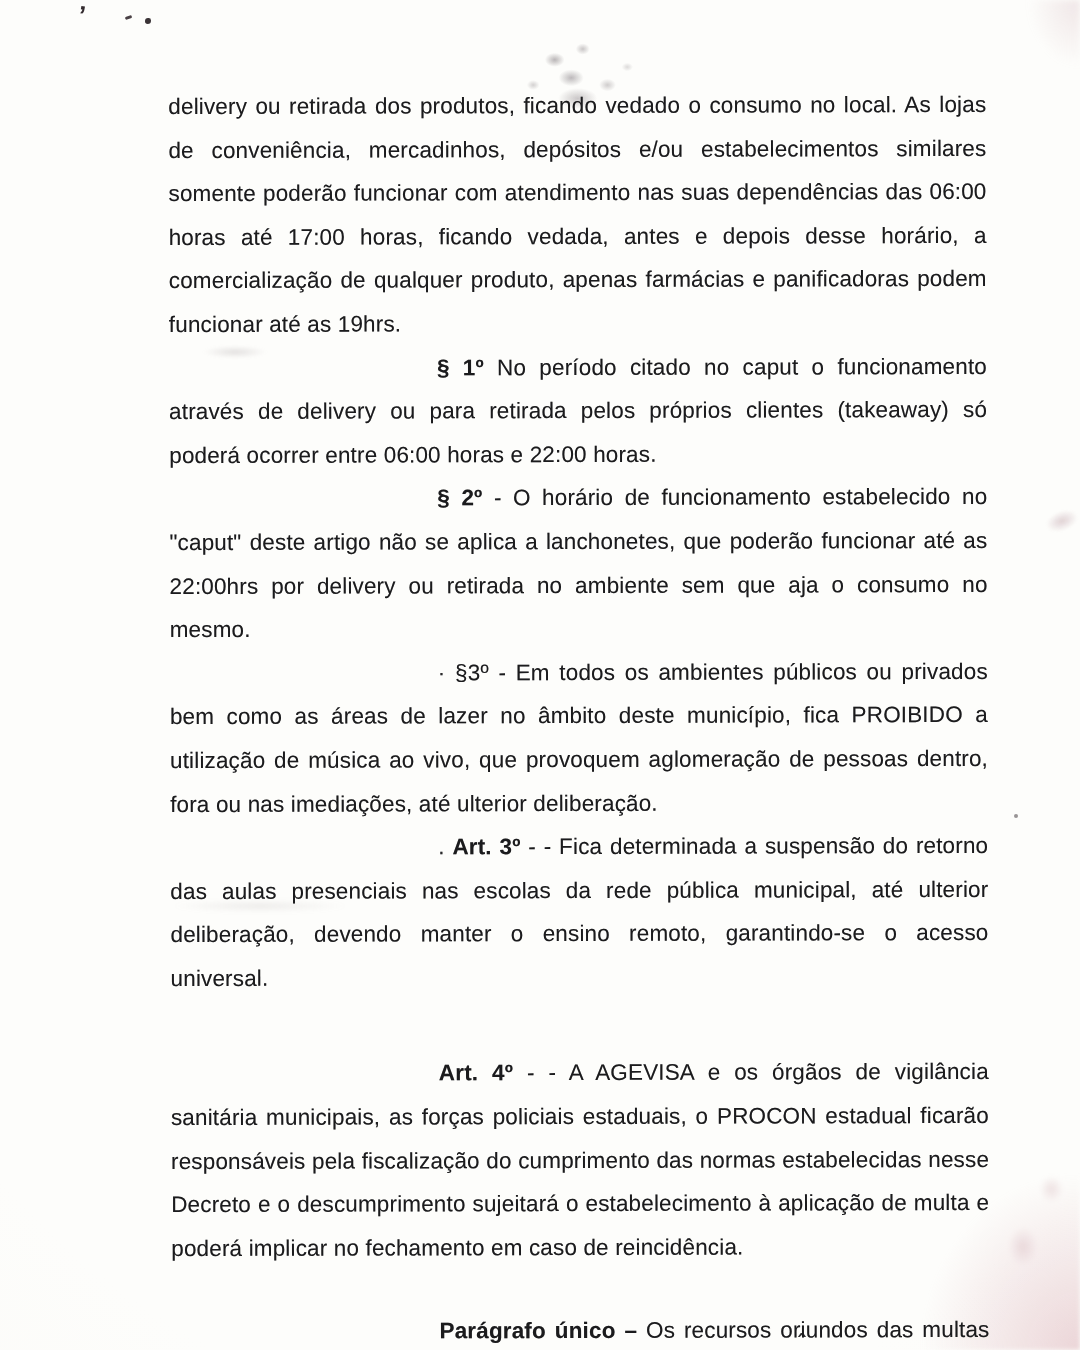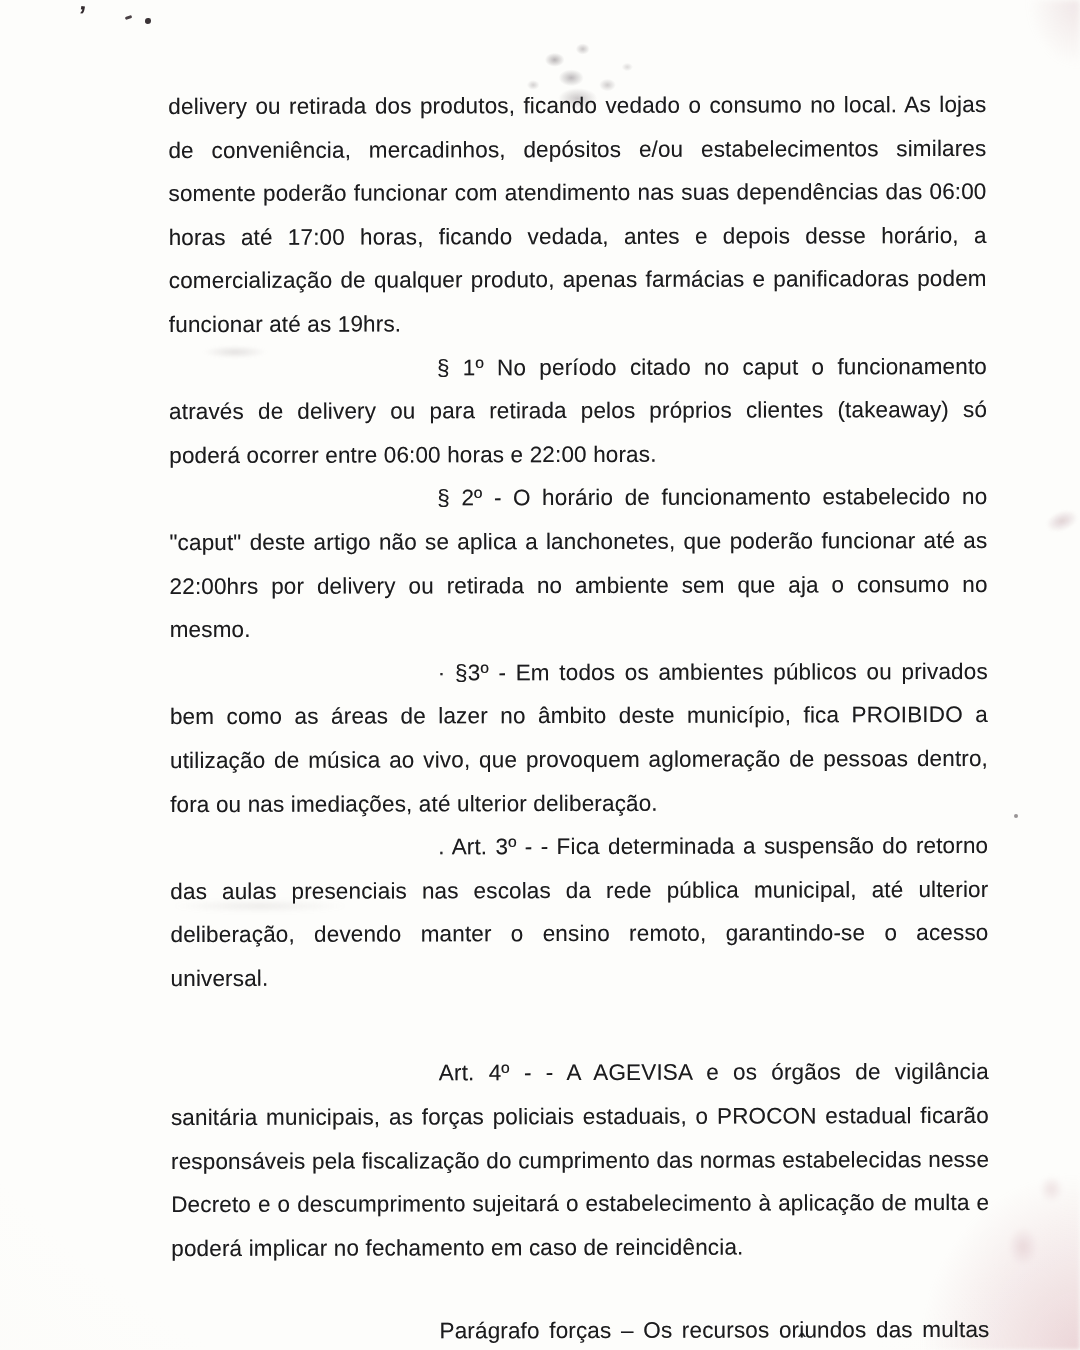--- a/index.html
+++ b/index.html
@@ -37,21 +37,21 @@
   .para.indent {
     text-indent: 268px;
   }
   .para.gap-large {
     margin-top: 52px;
   }
   .para.gap-medium {
     margin-top: 40px;
   }
   .lead-bold {
-    font-weight: normal;
+    font-weight: bold;
   }
   .premark {
     color: #2a2a2c;
   }
   
   .artifact { position: absolute; pointer-events: none; }
   .smudge-top {
     left: 492px; top: 22px; width: 165px; height: 90px;
     background:
       radial-gradient(14px 10px at 38% 42%, rgba(105,96,102,0.45), transparent 70%),
@@ -139,16 +139,16 @@
     <p class="para indent"><span class="lead-bold">§ 1º</span><span> </span><span>No período citado no caput o funcionamento através de delivery ou para retirada pelos próprios clientes (takeaway) só poderá ocorrer entre 06:00 horas e 22:00 horas.</span></p>
 
     <p class="para indent"><span class="lead-bold">§ 2º</span><span> - </span><span>O horário de funcionamento estabelecido no "caput" deste artigo não se aplica a lanchonetes, que poderão funcionar até as 22:00hrs por delivery ou retirada no ambiente sem que aja o consumo no mesmo.</span></p>
 
     <p class="para indent"><span class="premark">· </span><span>§3º</span><span> - </span><span>Em todos os ambientes públicos ou privados bem como as áreas de lazer no âmbito deste município, fica PROIBIDO a utilização de música ao vivo, que provoquem aglomeração de pessoas dentro, fora ou nas imediações, até ulterior deliberação.</span></p>
 
     <p class="para indent"><span class="premark">. </span><span class="lead-bold">Art. 3º</span><span> - - </span><span>Fica determinada a suspensão do retorno das aulas presenciais nas escolas da rede pública municipal, até ulterior deliberação, devendo manter o ensino remoto, garantindo-se o acesso universal.</span></p>
 
     <p class="para indent gap-large"><span class="lead-bold">Art. 4º</span><span> - - </span><span>A AGEVISA e os órgãos de vigilância sanitária municipais, as forças policiais estaduais, o PROCON estadual ficarão responsáveis pela fiscalização do cumprimento das normas estabelecidas nesse Decreto e o descumprimento sujeitará o estabelecimento à aplicação de multa e poderá implicar no fechamento em caso de reincidência.</span></p>
 
-    <p class="para indent gap-medium"><span class="lead-bold">Parágrafo forças –</span><span> </span><span>Os recursos oriundos das multas aplicadas em razão do disposto no caput serão destinados às medidas de combate ao novo coronavírus (COVID-19).</span></p>
+    <p class="para indent gap-medium"><span class="lead-bold">Parágrafo único –</span><span> </span><span>Os recursos oriundos das multas aplicadas em razão do disposto no caput serão destinados às medidas de combate ao novo coronavírus (COVID-19).</span></p>
 
   </div>
 </div>
 
 </body></html>

